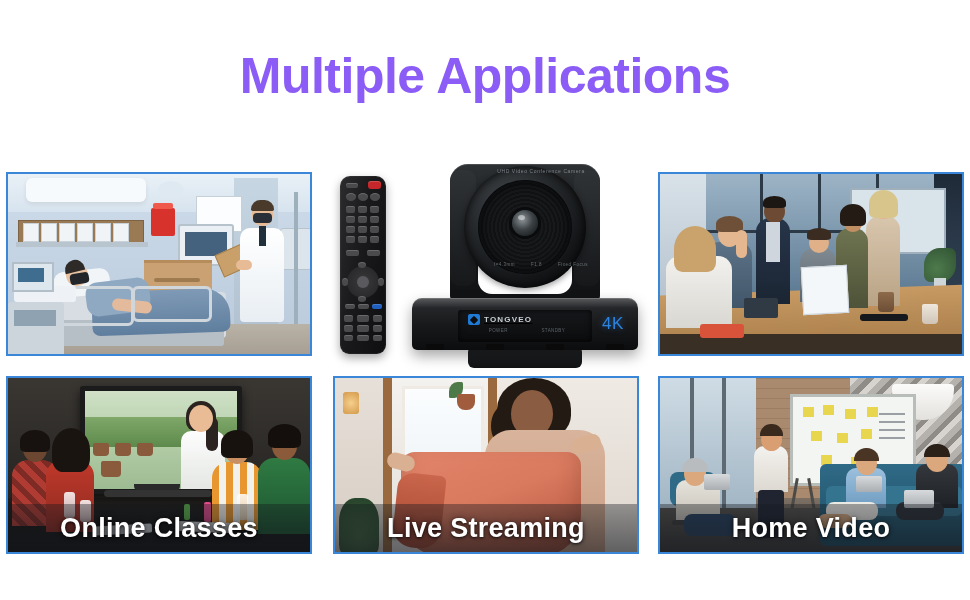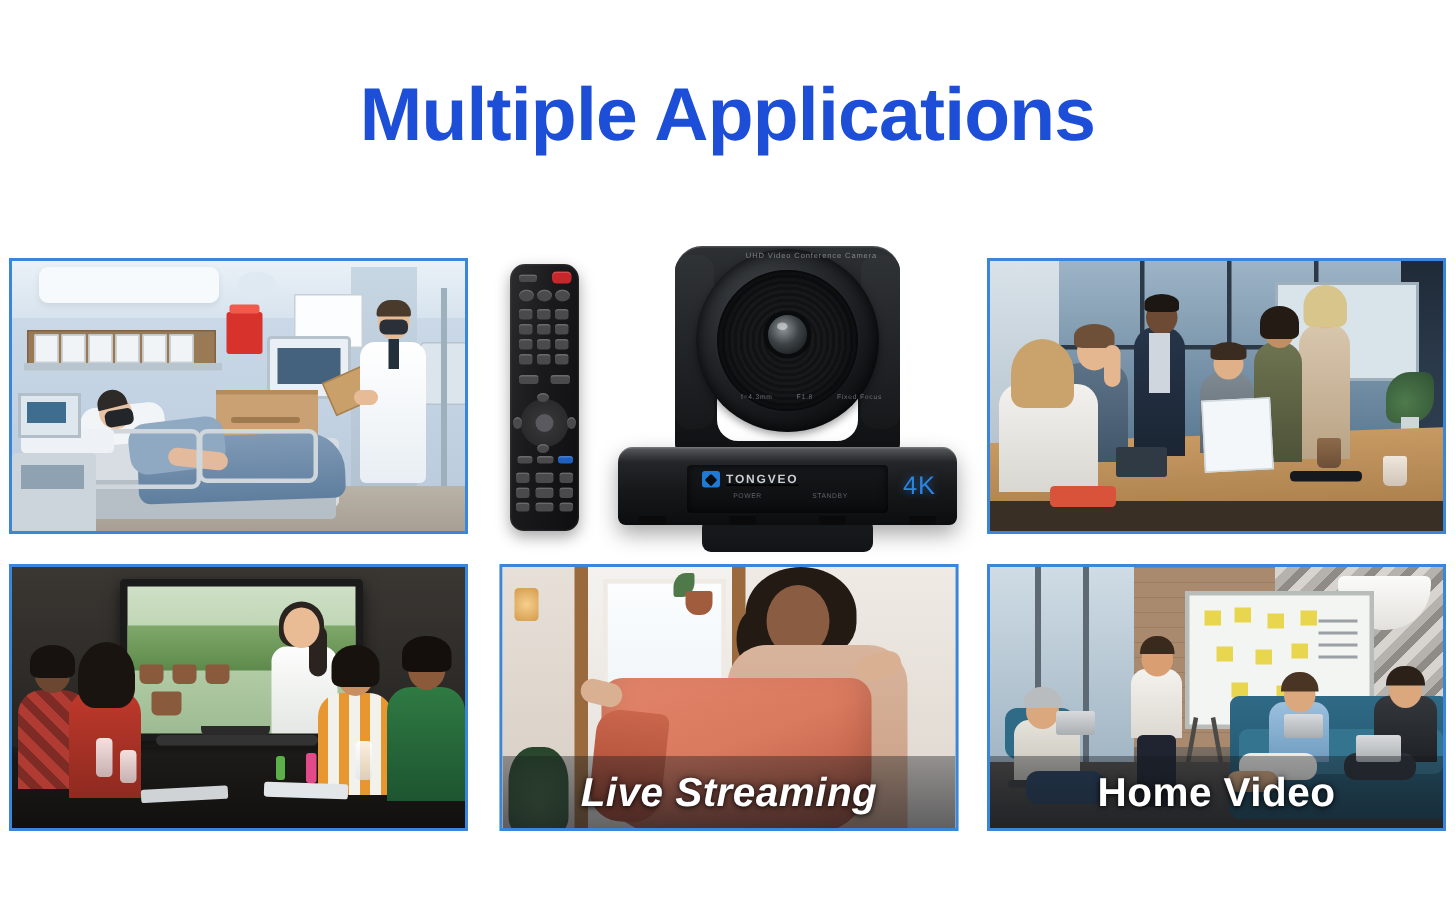--- a/index.html
+++ b/index.html
@@ -6,21 +6,21 @@
   body{
     width:970px;height:600px;background:#ffffff;
     font-family:"Liberation Sans", sans-serif;
     overflow:hidden;position:relative;
   }
   .page{position:relative;width:970px;height:600px;background:#fff;}
 
   
   .title{
     position:absolute;left:0;top:46px;width:970px;text-align:center;
-    font-size:50px;font-weight:bold;color:#1d4ed8;
+    font-size:50px;font-weight:bold;color:#8b5cf6;
     letter-spacing:-0.5px;line-height:60px;
   }
 
   
   .panel{
     position:absolute;border:2px solid #3a86d8;box-sizing:border-box;
     overflow:hidden;background:#cfd8e2;
   }
   .scene{position:absolute;inset:0;overflow:hidden;}
   .caption-band{
@@ -30,21 +30,21 @@
   }
   .caption{
     color:#ffffff;font-weight:bold;font-size:27px;letter-spacing:.3px;
     text-shadow:0 1px 3px rgba(0,0,0,.75), 0 0 6px rgba(0,0,0,.45);
     white-space:nowrap;
   }
   
   #p-tele{left:6px;  top:172px; width:306px; height:184px;}
   #p-conf{left:658px;top:172px; width:306px; height:184px;}
   #p-class{left:6px; top:376px; width:306px; height:178px;}
-  #p-live{left:333px;top:376px; width:306px; height:178px;font-style:italic;}
+  #p-live{left:333px;top:376px; width:306px; height:178px;}
   #p-home{left:658px;top:376px; width:306px; height:178px;}
 
   
   .tm-wall{position:absolute;inset:0;background:linear-gradient(180deg,#cfdcea 0%,#c2d2e2 55%,#b9c9d9 100%);}
   .tm-ceil{position:absolute;left:0;top:0;width:100%;height:38px;background:linear-gradient(180deg,#eaf1f7,#d7e3ee);}
   .tm-light{position:absolute;left:18px;top:4px;width:120px;height:24px;border-radius:6px;background:#f6fafd;box-shadow:0 2px 5px rgba(0,0,0,.08);}
   .tm-light2{position:absolute;left:150px;top:7px;width:26px;height:18px;border-radius:50%;background:#dfe9f2;}
   .tm-board{position:absolute;left:10px;top:46px;width:124px;height:22px;background:#9a7a55;border:1px solid #7d6244;}
   .tm-board i{position:absolute;top:2px;width:14px;height:17px;background:#f1f4f6;border:1px solid #c9d2d8;}
   .tm-shelf{position:absolute;left:8px;top:68px;width:132px;height:5px;background:#b9c5ce;}
@@ -382,20 +382,23 @@
       </div>
 
       <div class="oc-bottle" style="left:56px;bottom:34px;"></div>
       <div class="oc-bottle" style="left:72px;bottom:30px;height:22px;"></div>
       <div class="oc-bottle" style="right:62px;bottom:32px;"></div>
       <div style="position:absolute;left:86px;bottom:18px;width:58px;height:9px;background:#cfd3d6;border-radius:2px;transform:rotate(-3deg);"></div>
       <div style="position:absolute;left:168px;bottom:20px;width:56px;height:10px;background:#e3e6e8;border-radius:2px;transform:rotate(2deg);"></div>
       <div style="position:absolute;left:196px;bottom:30px;width:7px;height:20px;background:#e14b8a;border-radius:2px;"></div>
       <div style="position:absolute;left:176px;bottom:32px;width:6px;height:16px;background:#5bb04a;border-radius:2px;"></div>
     </div>
+    <div class="caption-band">
+      <span class="caption">Online Classes</span>
+    </div>
   </div>
 
   <div class="panel" id="p-live">
     <div class="scene">
       <div class="ls-bg"></div>
       <div class="ls-wallL"></div>
         <div class="ls-lamp"></div>
       <div class="ls-door">
           <div class="ls-glass"></div>
         </div>

